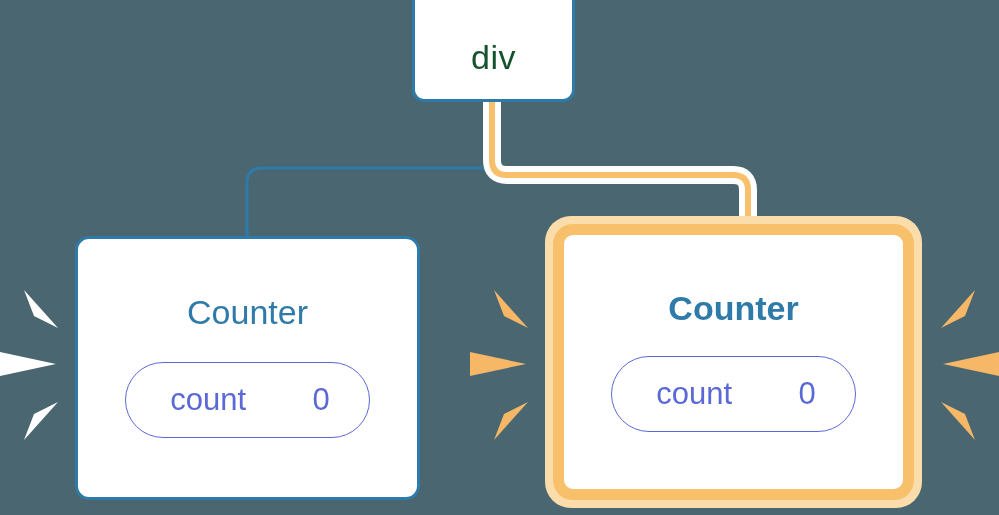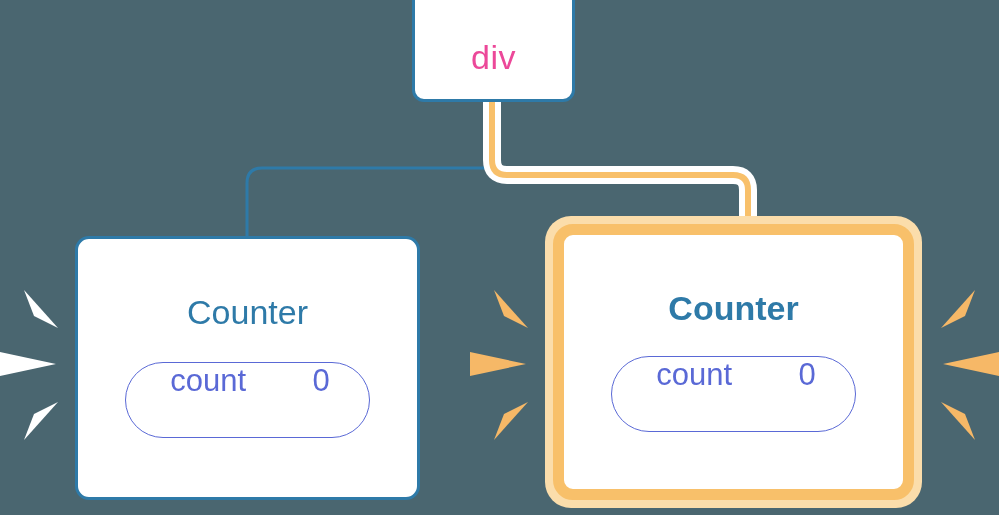--- a/index.html
+++ b/index.html
@@ -34,21 +34,21 @@
     left: 412px;
     top: -18px;
     width: 163px;
     height: 120px;
     border: 3px solid #2e7aa8;
     border-radius: 12px;
     justify-content: flex-end;
   }
   #node-div .node-title {
     font-size: 34px;
-    color: #ec4899;
+    color: #14532d;
     letter-spacing: 0.5px;
     margin-bottom: 22px;
   }
   
   #node-counter-left {
     left: 75px;
     top: 236px;
     width: 345px;
     height: 264px;
     border: 3px solid #2e7aa8;
@@ -84,21 +84,21 @@
   #node-counter-right .node-title {
     font-size: 34px;
     color: #2e7aa8;
     font-weight: 700;
     margin-top: -4px;
     margin-bottom: 28px;
   }
   
   .pill {
     display: flex;
-    align-items: flex-start;
+    align-items: center;
     border: 1.6px solid #5a69d6;
     border-radius: 100px;
     height: 74px;
     overflow: hidden;
   }
   .pill .pill-key {
     display: flex;
     align-items: center;
     padding: 0 26px 0 44px;
     font-size: 31px;

